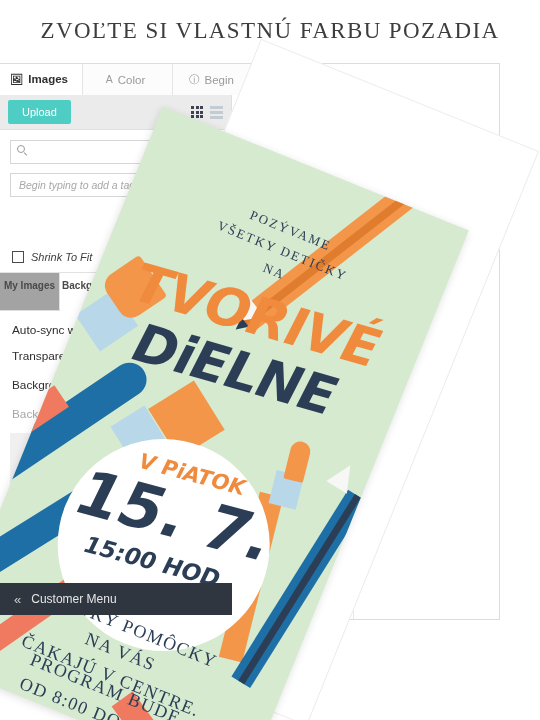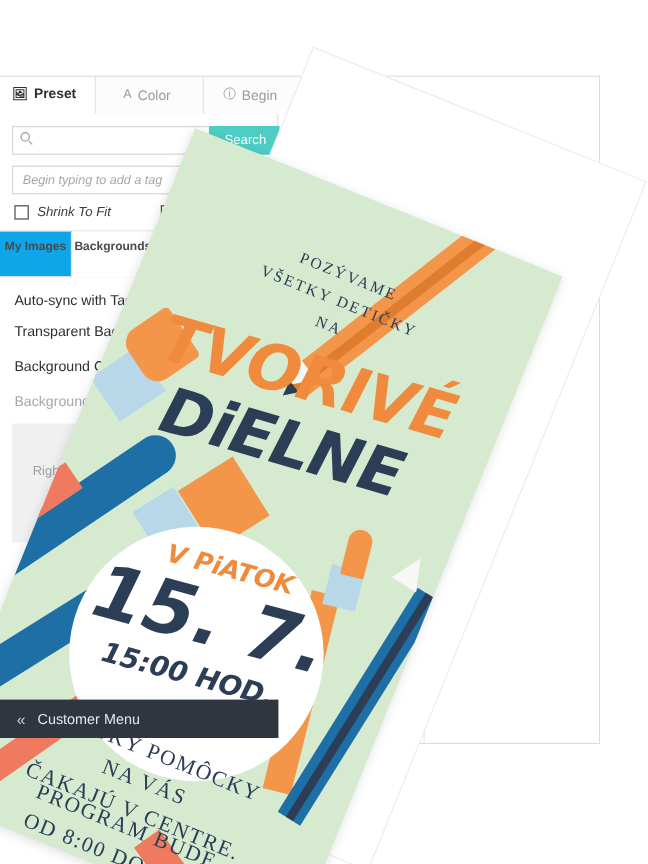--- a/index.html
+++ b/index.html
@@ -125,31 +125,31 @@
     display: flex; padding: 9px 10px 9px 12px;
     align-items: center; font-size: 11px;
     font-style: italic; color: #3c3c3c;
     border-bottom: 1px solid #e2e2e2;
   }
   .cbox {
     width: 12px; height: 12px;
     border: 1.4px solid #4a4a4a; background: #fff;
     display: inline-block; margin-right: 7px; cursor: pointer; flex: none;
   }
-  .check-item { display: flex; align-items: center; }
+  .check-item { display: flex; align-items: center; margin-top: 45px; }
   .check-item.second { margin-left: 42px; }
 
   
   .sub-tabs { display: flex; border-bottom: 1px solid #dcdcdc; background: #fbfbfb; }
   .sub-tab {
     flex: 1; text-align: center;
     font-size: 10px; font-weight: bold; color: #4a4a4a;
     padding: 7px 2px; line-height: 1.15;
     border-right: 1px solid #e2e2e2; cursor: pointer;
-    background: #0ea5e9;
+    background: #a3a3a3;
   }
   .sub-tab.active { background: #ffffff; border-bottom: 1px solid #fff; margin-bottom: -1px; }
   .sub-tab.shapes { flex: 0 0 42px; display: flex; align-items: center; justify-content: center; gap: 1px; border-right: none; }
   .shape-c { width: 8px; height: 8px; border-radius: 50%; background: #1b1b1b; }
   .shape-col { display: flex; flex-direction: column; gap: 1px; }
   .shape-tri { width: 0; height: 0; border-left: 4px solid transparent; border-right: 4px solid transparent; border-bottom: 6px solid #1b1b1b; }
   .shape-sq { width: 8px; height: 7px; background: #1b1b1b; }
 
   
   .opts { padding: 12px 12px 0 12px; }
@@ -439,41 +439,63 @@
   .marker-left {
     left: -18px; top: 300px; width: 26px; height: 70px;
     background: #ef7a5f; transform: rotate(34deg);
   }
 </style>
 </head>
 <body>
 
 <div id="root">
 
+  <div class="page-heading">ZVOĽTE SI VLASTNÚ FARBU POZADIA</div>
 
   <div class="app-window">
 
     <div class="top-tabs">
       <div class="top-tab active tab-images">
         <span class="tico">🖼</span>
-        <span>Preset</span>
+        <span>Images</span>
       </div>
       <div class="top-tab tab-fonts">
         <span class="tico">A</span>
         <span>Color</span>
       </div>
       <div class="top-tab tab-info">
         <span class="tico">ⓘ</span>
         <span>Begin</span>
       </div>
       <div class="top-tab tab-filler"></div>
     </div>
 
     <div class="left-col">
 
+      <div class="upload-bar">
+        <button class="upload-btn">Upload</button>
+        <div class="view-toggle">
+          <span class="icon-grid">
+            <i></i>
+              <i></i>
+              <i></i>
+              <i></i>
+              <i></i>
+              <i></i>
+              <i></i>
+              <i></i>
+              <i></i>
+          </span>
+          <span class="icon-list">
+            <i></i>
+              <i></i>
+              <i></i>
+          </span>
+        </div>
+      </div>
 
       <div class="search-row">
         <span class="search-wrap">
           <span class="search-glass"></span>
           <input class="search-input" type="text" placeholder="" style="">
         </span>
         <button class="search-btn">Search</button>
       </div>
 
       <div class="tag-input">

